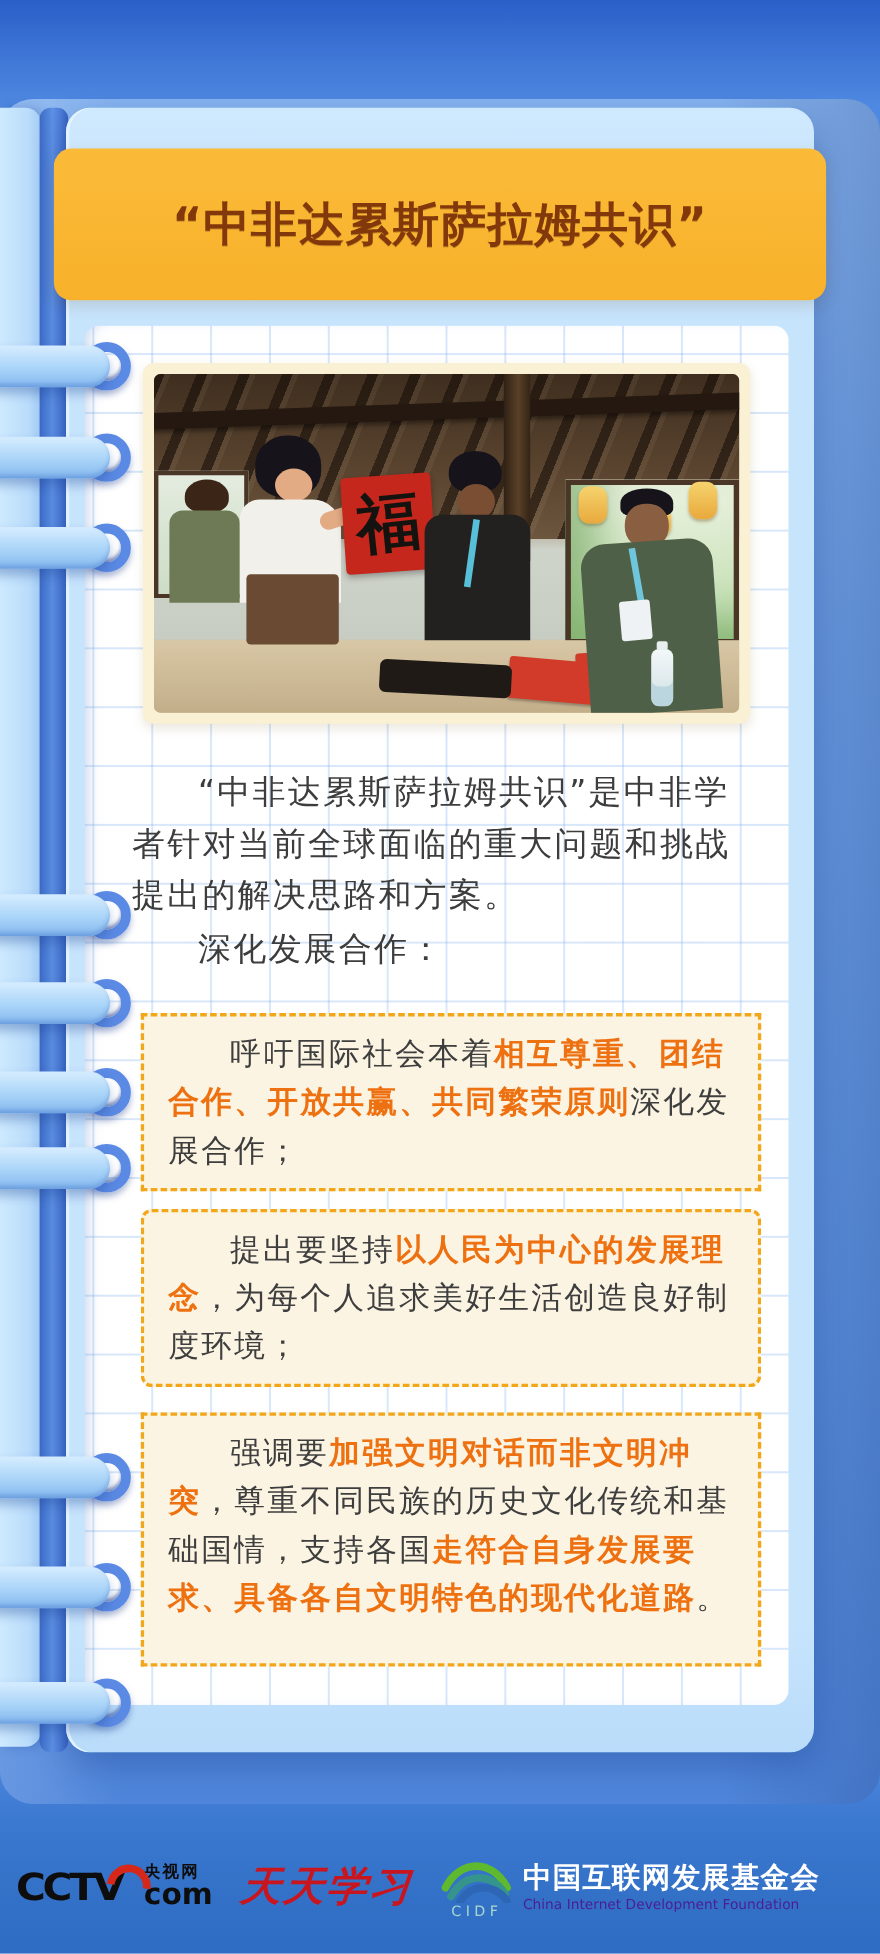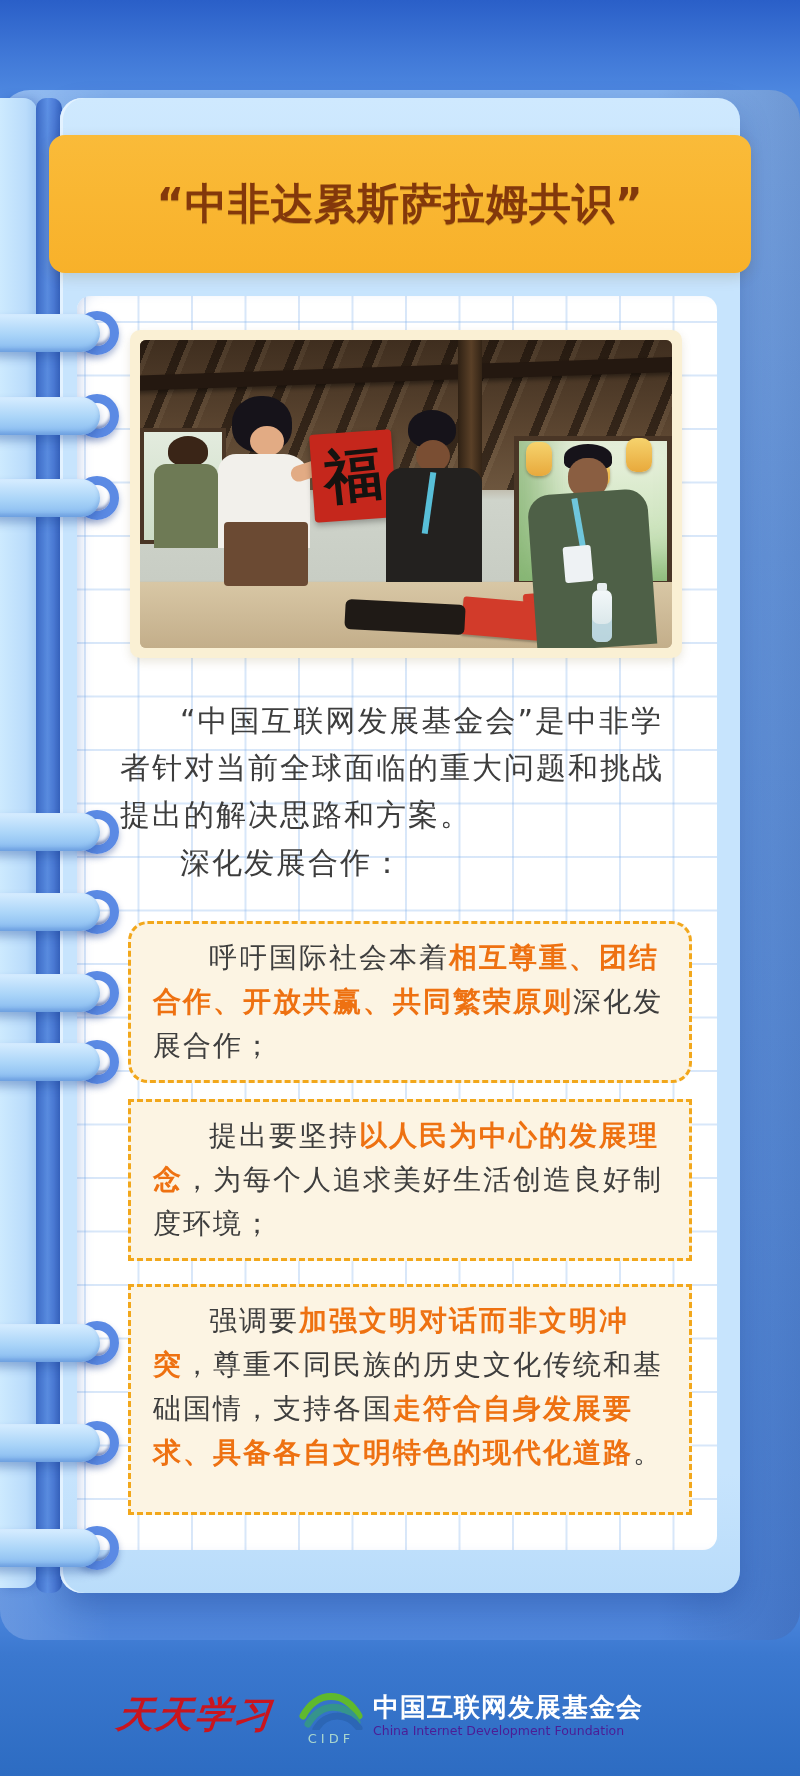--- a/index.html
+++ b/index.html
@@ -83,22 +83,22 @@
   .intro{position:absolute;left:120px;top:697px;width:550px;font-size:30px;line-height:47px;letter-spacing:2px;color:#3d3d3d;text-indent:2em;z-index:6;}
   .subheading{position:absolute;left:120px;top:843px;width:550px;font-size:30px;letter-spacing:2px;color:#3d3d3d;text-indent:2em;z-index:6;}
   
   .cbox{
     position:absolute;left:128px;width:564px;box-sizing:border-box;
     background:#fcf4e3;border:3px dashed #f2a71b;
     padding:12px 22px 12px;font-size:28px;line-height:44px;letter-spacing:2px;color:#3e3e3e;
     text-indent:2em;z-index:6;
   }
   .cbox .hl{color:#ee7111;font-weight:bold;}
-  .box-1{top:921px;min-height:142px;border-radius:20px;}
-  .box-2{top:1099px;min-height:154px;}
+  .box-1{top:921px;min-height:142px;}
+  .box-2{top:1099px;min-height:154px;border-radius:10px;}
   .box-3{top:1284px;min-height:231px;}
   
   .ring{position:absolute;left:0;height:44px;width:130px;z-index:8;}
   .ring-donut{
     position:absolute;left:75px;top:0;width:44px;height:44px;border-radius:50%;
     border:9px solid #5b8ae4;box-sizing:border-box;
     box-shadow:inset 0 -3px 3px rgba(30,60,140,.5), 0 4px 6px rgba(30,60,140,.35);
   }
   .ring-capL{
     position:absolute;left:-36px;top:0;width:44px;height:44px;border-radius:50%;
@@ -171,21 +171,21 @@
     <div class="ph" style="left:286px;top:132px;width:6px;height:62px;background:#58bfd8;transform:rotate(8deg);"></div>
     <div class="ph ph-hair" style="left:424px;top:104px;width:48px;height:26px;border-radius:50% 50% 30% 30%;"></div>
     <div class="ph" style="left:428px;top:118px;width:40px;height:40px;background:#8a5e41;border-radius:46%;"></div>
     <div class="ph" style="left:392px;top:152px;width:120px;height:156px;background:#4e6047;border-radius:22px 22px 0 0;transform:rotate(-4deg);"></div>
     <div class="ph" style="left:436px;top:158px;width:6px;height:54px;background:#6fc6dc;transform:rotate(-10deg);"></div>
     <div class="ph" style="left:424px;top:206px;width:28px;height:36px;background:#eef2f4;border-radius:3px;transform:rotate(-5deg);"></div>
     <div class="ph ph-bottle"></div>
   </div>
 </div>
 
-<div class="intro">“中国互联网发展基金会”是中非学者针对当前全球面临的重大问题和挑战提出的解决思路和方案。</div>
+<div class="intro">“中非达累斯萨拉姆共识”是中非学者针对当前全球面临的重大问题和挑战提出的解决思路和方案。</div>
 <div class="subheading">深化发展合作：</div>
 
 <div class="cbox box-1"><span>呼吁国际社会本着</span><span class="hl">相互尊重、团结合作、开放共赢、共同繁荣原则</span><span>深化发展合作；</span></div>
 <div class="cbox box-2"><span>提出要坚持</span><span class="hl">以人民为中心的发展理念</span><span>，为每个人追求美好生活创造良好制度环境；</span></div>
 <div class="cbox box-3"><span>强调要</span><span class="hl">加强文明对话而非文明冲突</span><span>，尊重不同民族的历史文化传统和基础国情，支持各国</span><span class="hl">走符合自身发展要求、具备各自文明特色的现代化道路</span><span>。</span></div>
 
 <div class="ring" style="top:311px">
     <div class="ring-capL"></div>
     <div class="ring-donut"></div>
     <div class="ring-pill"></div>
@@ -231,20 +231,28 @@
     <div class="ring-pill"></div>
   </div>
 <div class="ring" style="top:1526px">
     <div class="ring-capL"></div>
     <div class="ring-donut"></div>
     <div class="ring-pill"></div>
   </div>
 
 <div class="footer">
   <div class="logos">
+    <div class="logo-cctv">
+      <span class="cctv-word">CCTV</span>
+      <span class="cctv-swoosh"></span>
+      <span class="cctv-right">
+        <span class="cctv-cn">央视网</span>
+        <span class="cctv-com">com</span>
+      </span>
+    </div>
     <div class="logo-ttxx">天天学习</div>
     <div class="logo-cidf">
       <span class="cidf-badge">
         <svg width="64" height="46" viewBox="0 0 64 46">
           <path d="M4 32 C18 6 46 6 60 32" stroke="#5fb92e" stroke-width="7" fill="none" stroke-linecap="round"></path>
           <path d="M9 40 C22 18 46 18 58 38" stroke="#35948c" stroke-width="7" fill="none" stroke-linecap="round"></path>
           <path d="M17 45 C27 28 48 28 60 44" stroke="#2c66b5" stroke-width="7" fill="none" stroke-linecap="round"></path>
         </svg>
         <span class="cidf-abbr">CIDF</span>
       </span>

